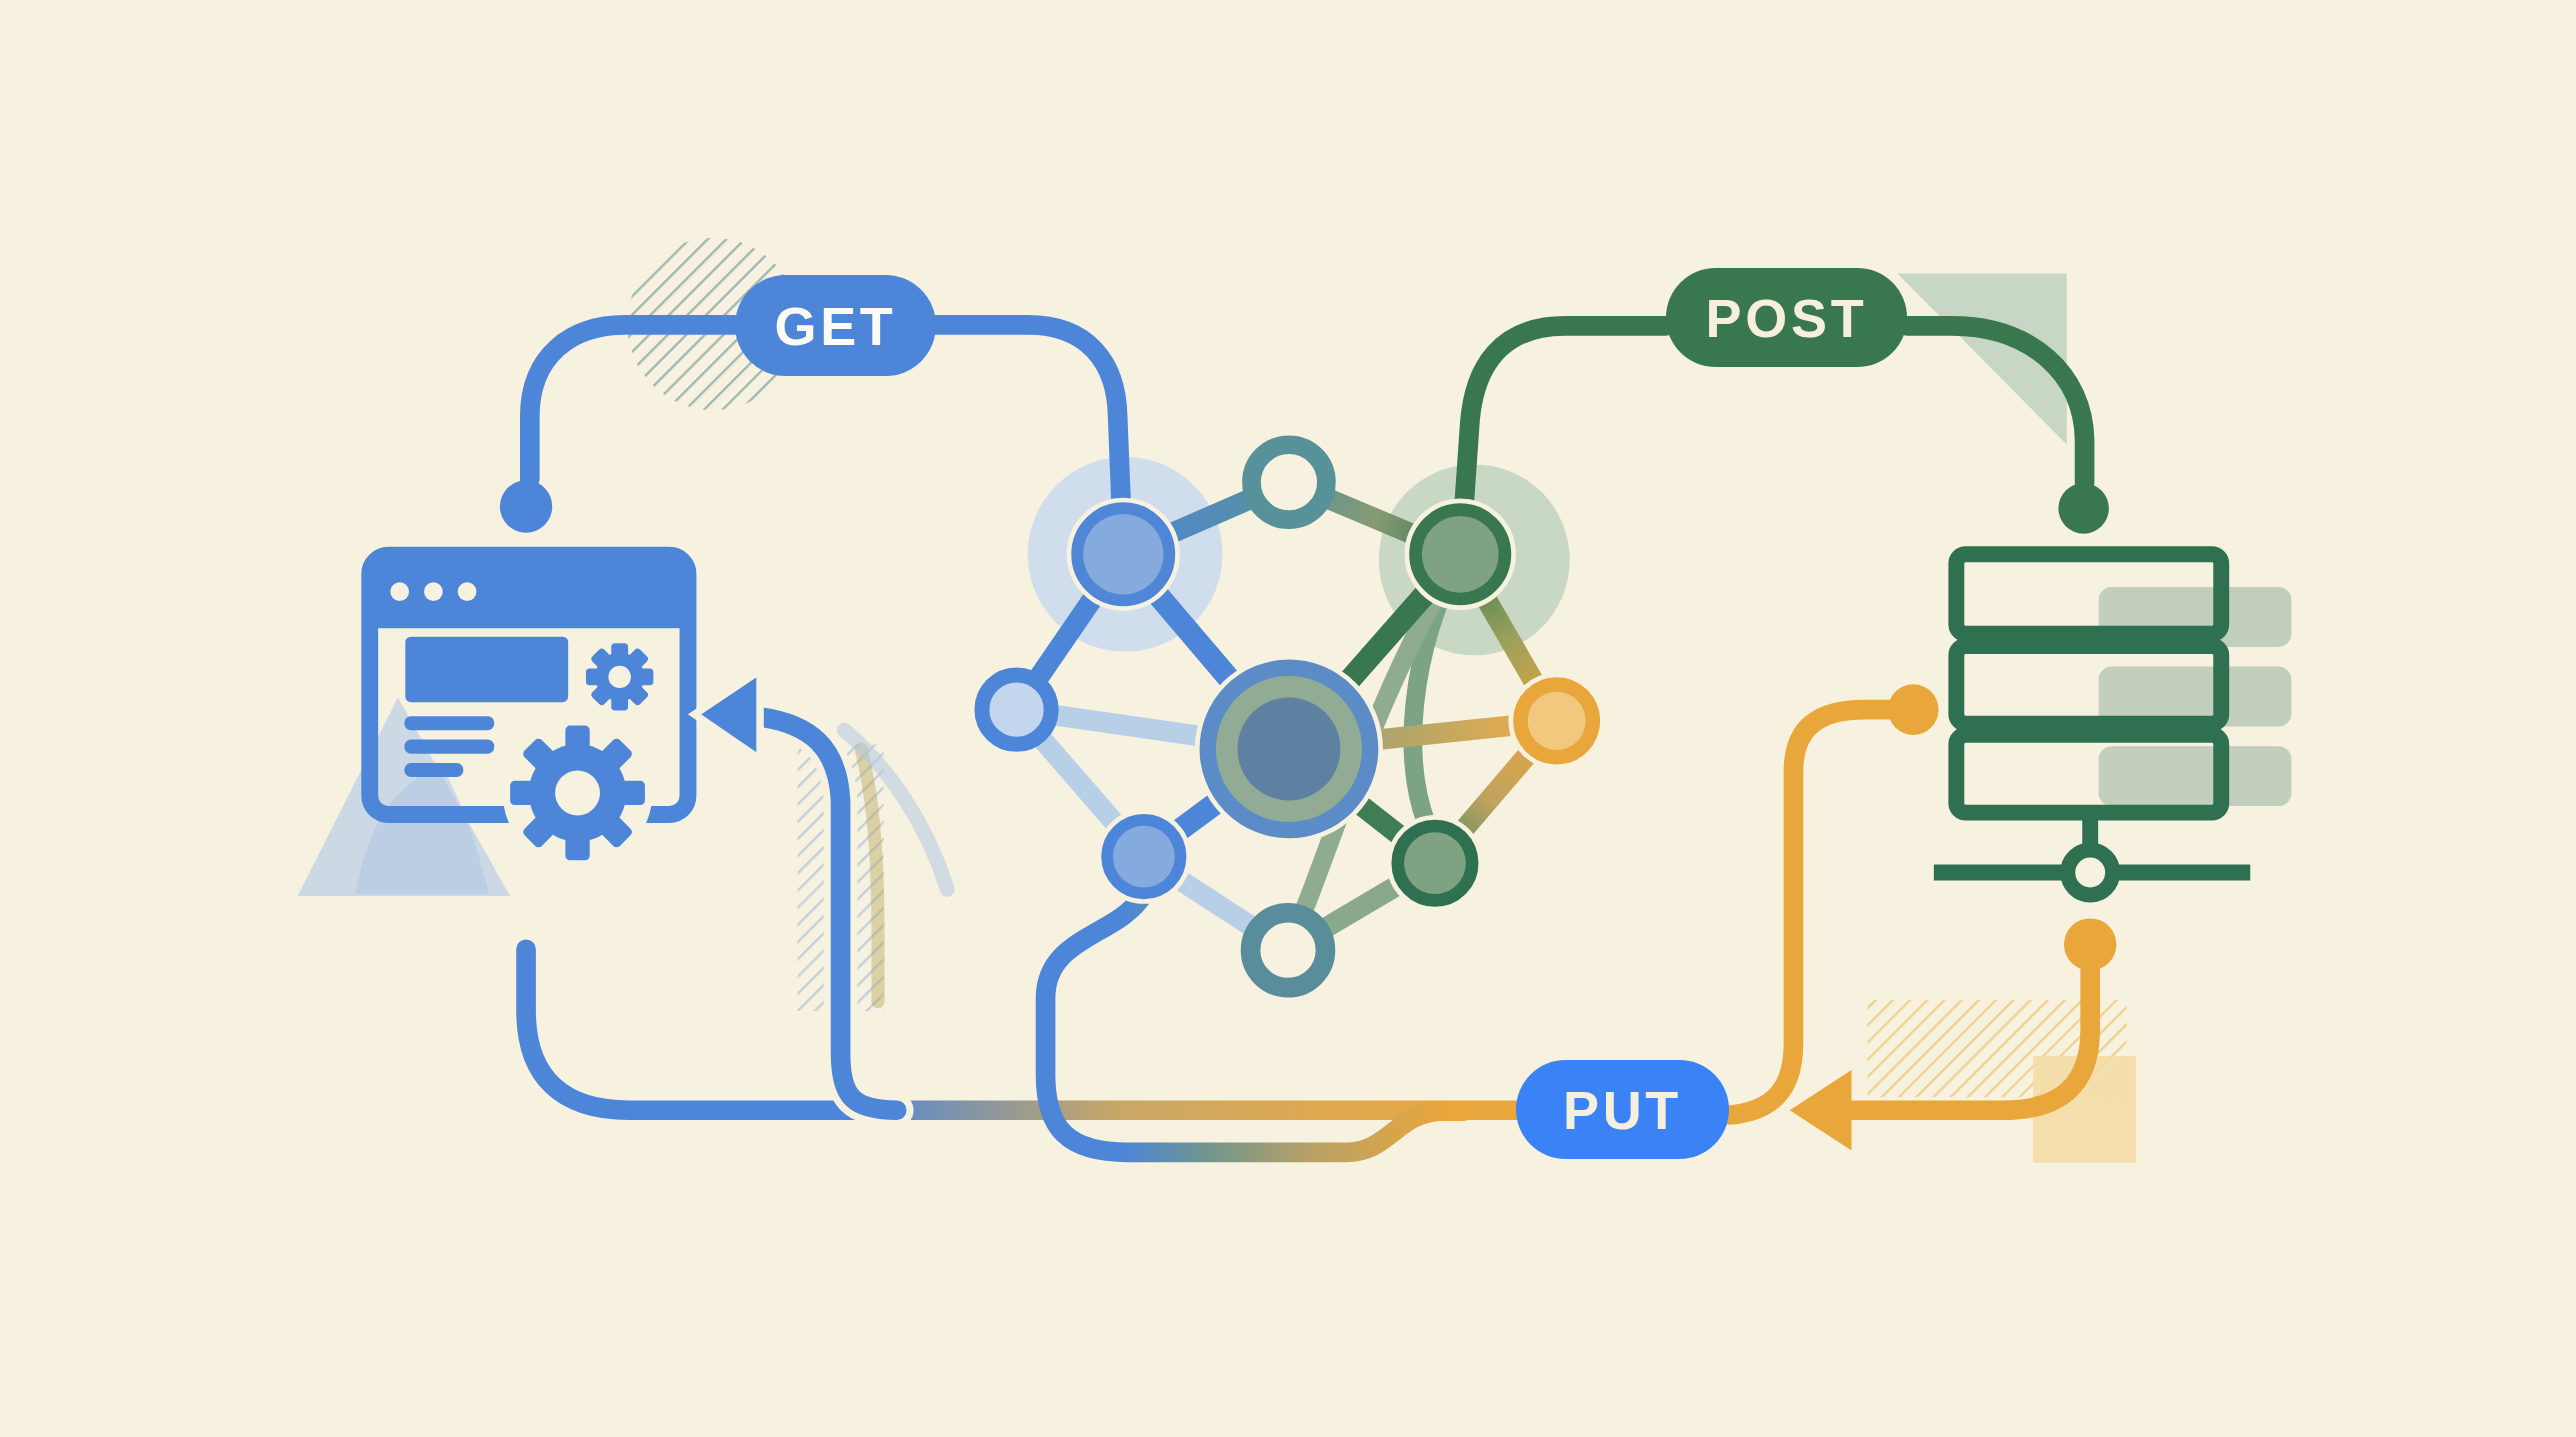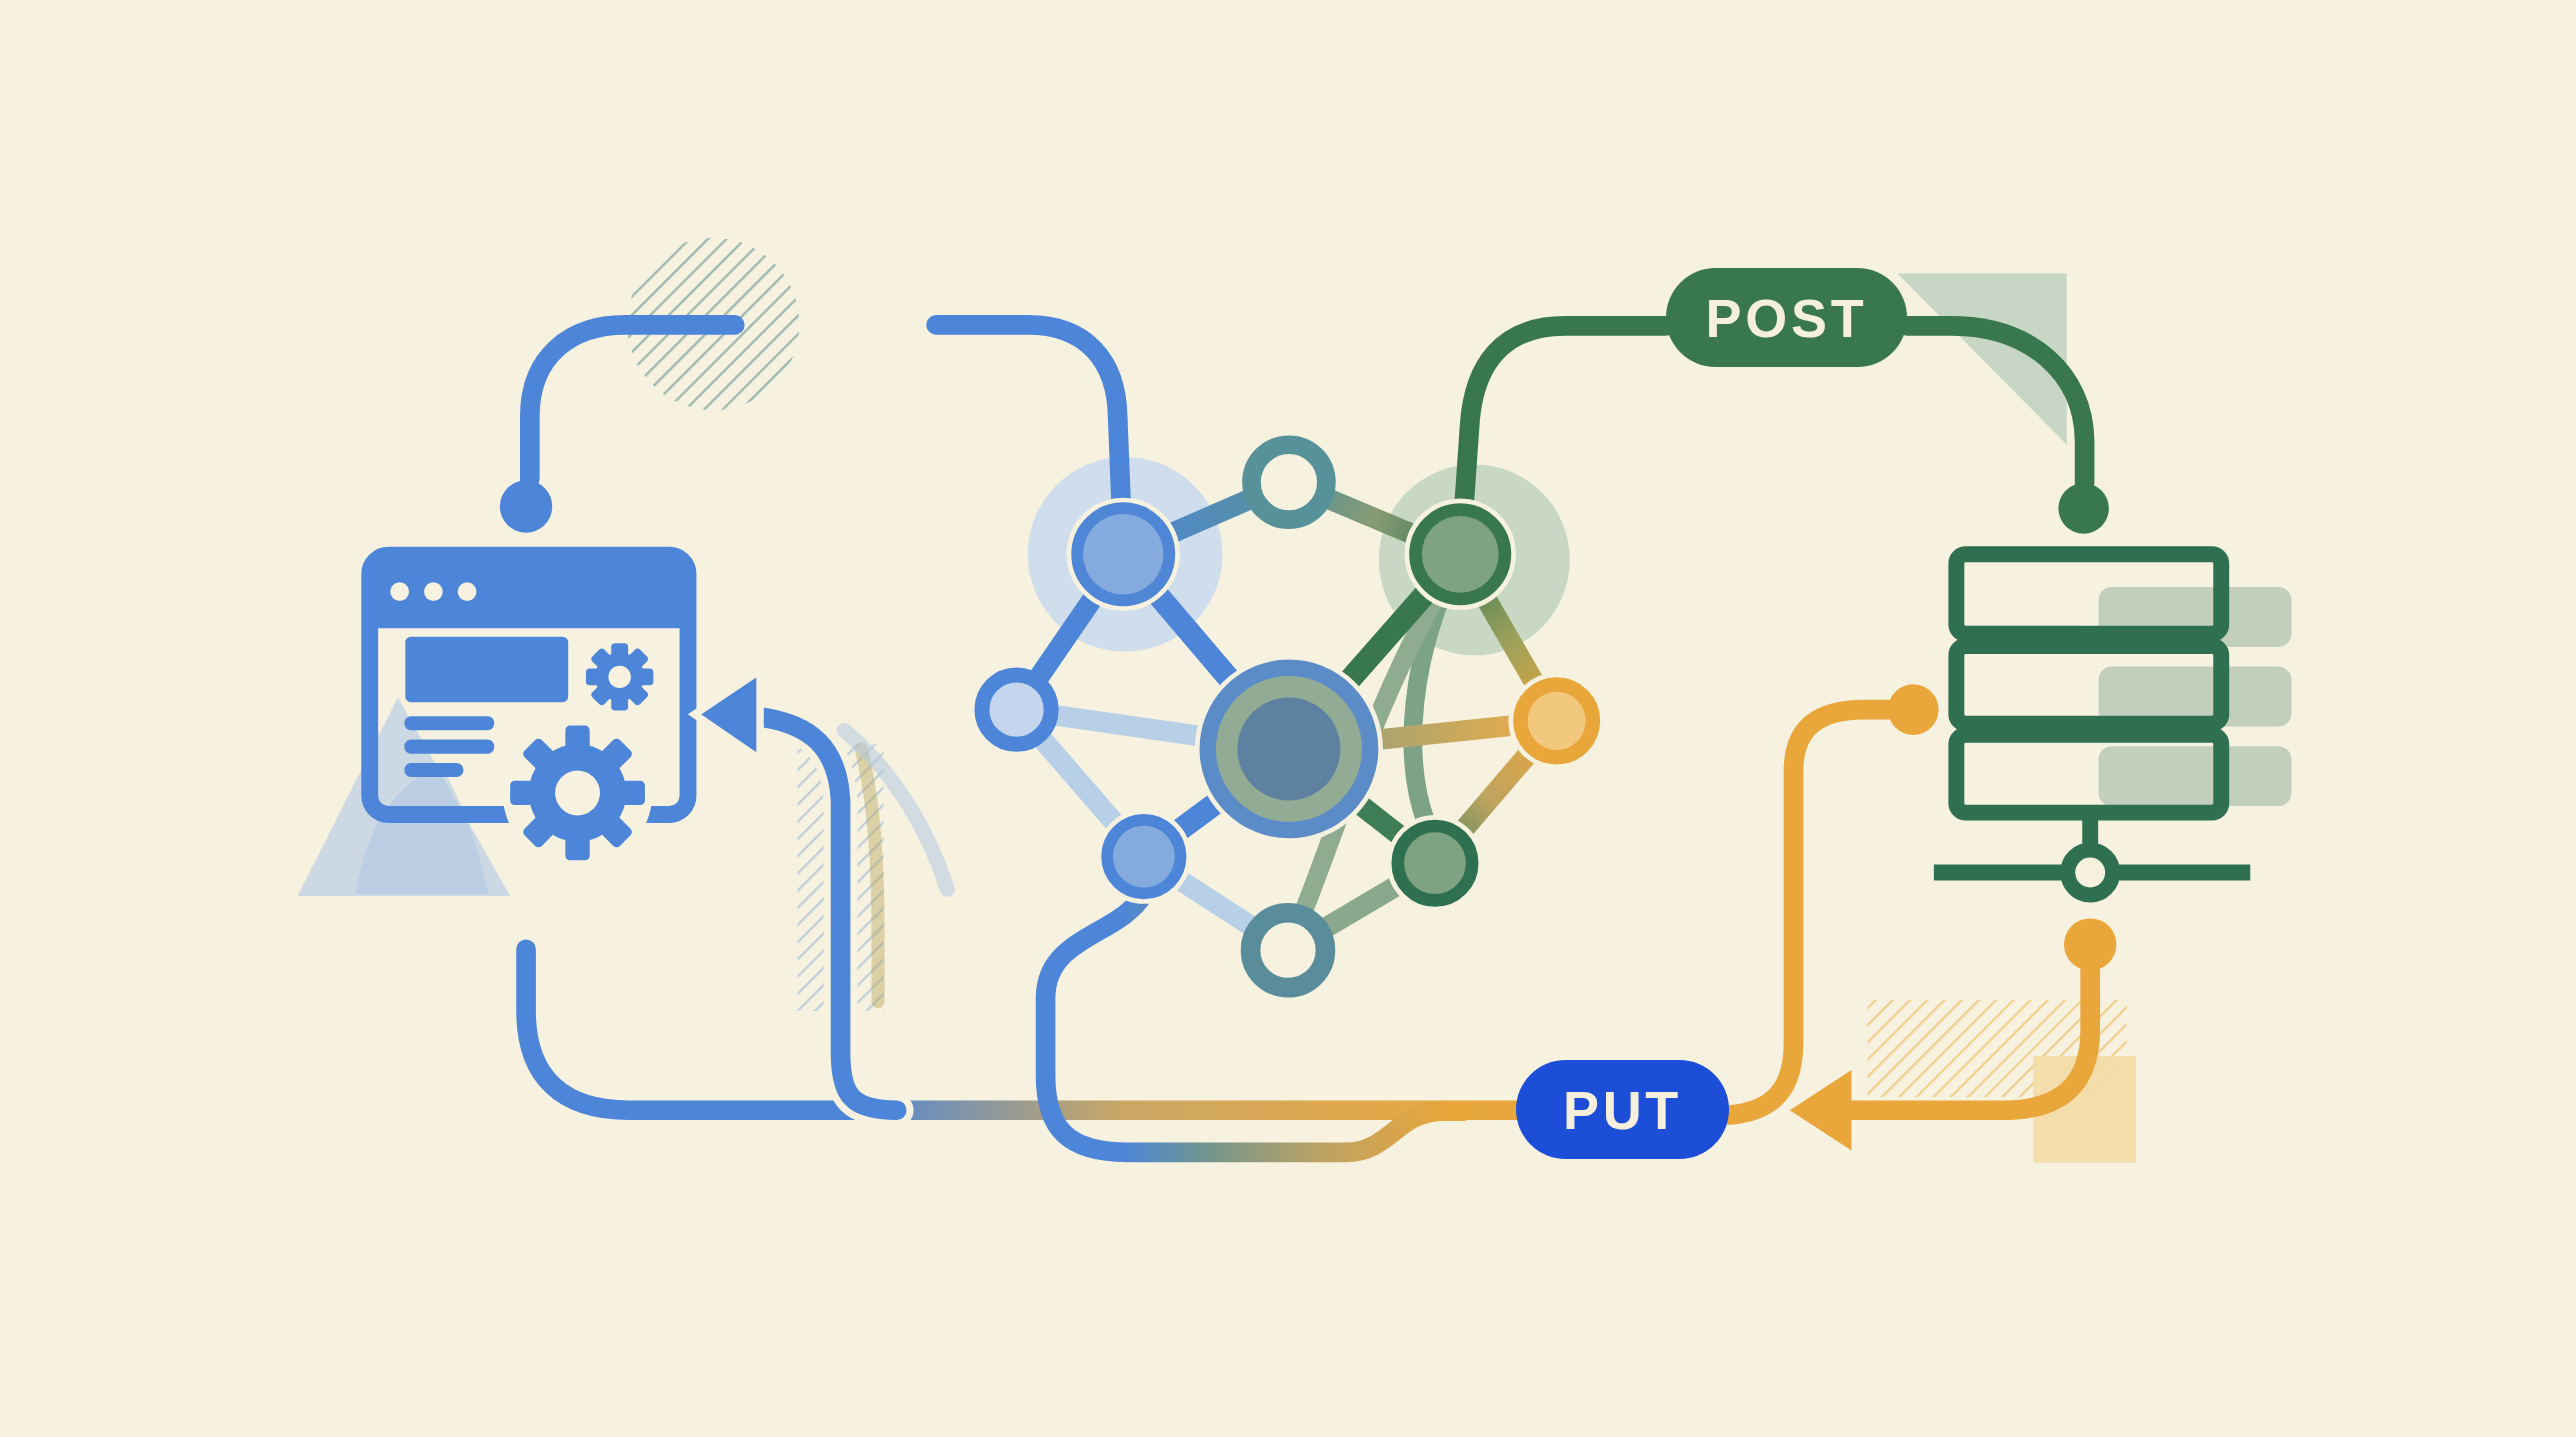--- a/index.html
+++ b/index.html
@@ -15,21 +15,21 @@
     position:absolute;
     display:flex;align-items:center;justify-content:center;
     border-radius:56px;
     font-weight:bold;font-size:54px;line-height:1;
     letter-spacing:3.7px;
     color:#f6efdb;
     user-select:none;
   }
   .pill-get {left:735px;  top:275px;  width:201px; height:101px; background:#4d86d8; color:#fbfaf3;}
   .pill-post{left:1666px; top:268px;  width:241px; height:99px; background:#39784f;}
-  .pill-put {left:1516px; top:1060px; width:213px; height:99px; background:#1d4ed8;}
+  .pill-put {left:1516px; top:1060px; width:213px; height:99px; background:#3b82f6;}
 </style>
 </head>
 <body>
 
 <div class="stage">
 
 <svg width="2576" height="1438" viewBox="0 0 2752 1536">
   <defs>
     <pattern id="hatchTeal" width="14" height="14" patternUnits="userSpaceOnUse" patternTransform="rotate(45)">
       <line x1="0" y1="0" x2="0" y2="14" stroke="#9db8b0" stroke-width="5"></line>
@@ -215,17 +215,18 @@
       <rect x="2090" y="785" width="283" height="83" rx="10"></rect>
       <line x1="2233" y1="670" x2="2233" y2="697"></line>
       <line x1="2233" y1="766" x2="2233" y2="792"></line>
       <line x1="2233" y1="868" x2="2233" y2="906"></line>
       <line x1="2066" y1="932" x2="2404" y2="932"></line>
     </g>
     <circle cx="2233" cy="932" r="24" fill="#f7f2e0" stroke="#2f7050" stroke-width="16"></circle>
   </g>
 </svg>
 
+  <div class="pill pill-get">GET</div>
   <div class="pill pill-post">POST</div>
   <div class="pill pill-put">PUT</div>
 
 </div>
 
 
 </body></html>

